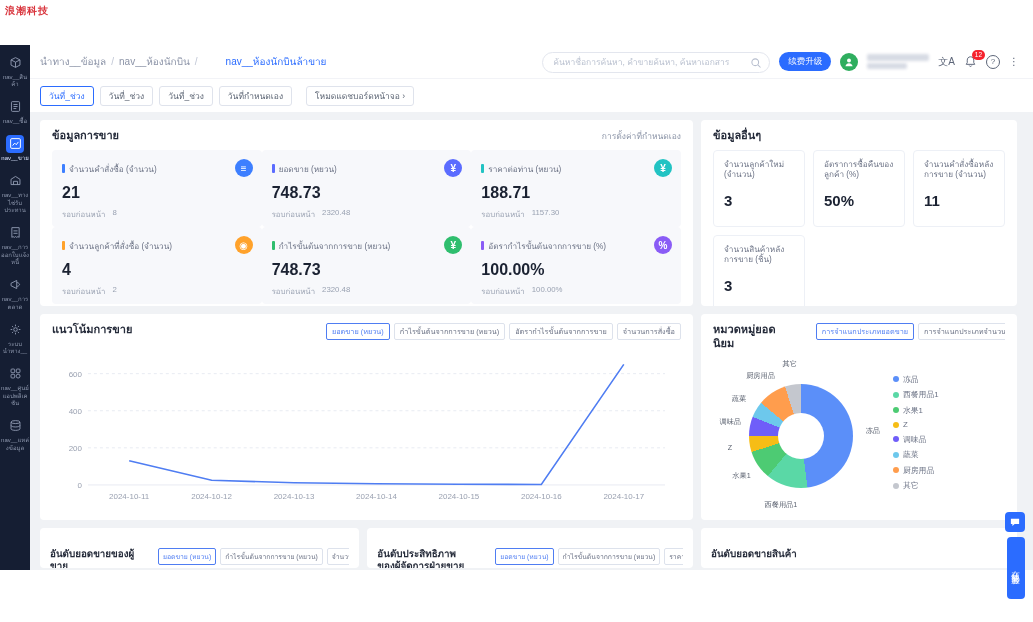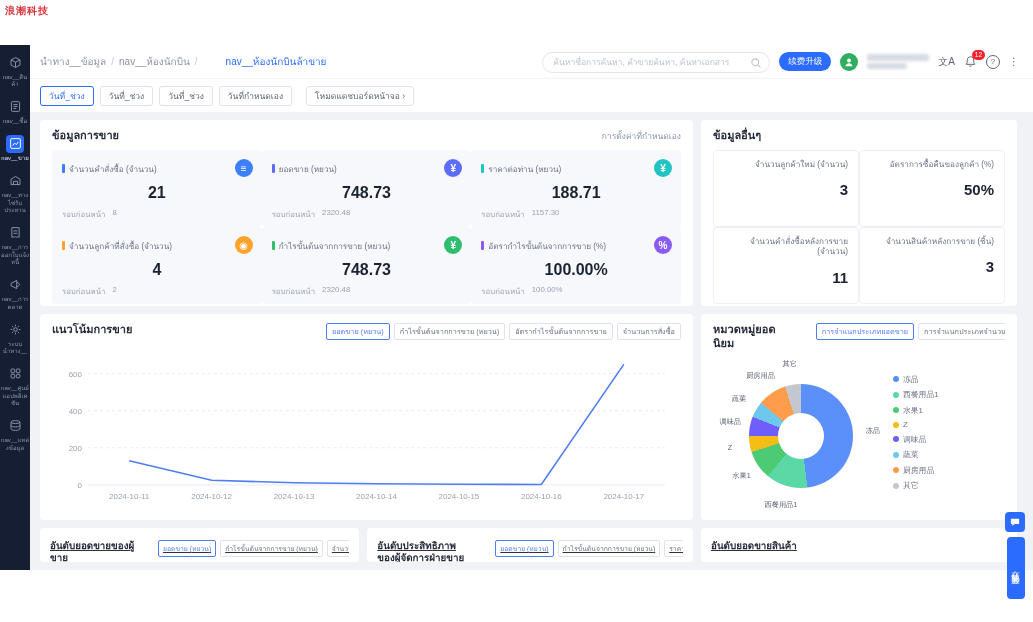--- a/index.html
+++ b/index.html
@@ -50,45 +50,45 @@
   .content{flex:1;padding:8px 16px 8px 10px;display:grid;grid-template-columns:1fr 316px;grid-template-rows:186px 206px 1fr;
       gap:8px;overflow:hidden;min-height:0;}
   .card{background:#fff;border-radius:4px;padding:9px 12px;overflow:hidden;box-sizing:border-box;}
   .card-head{display:flex;align-items:flex-start;justify-content:space-between;margin-bottom:7px;gap:22px;}
   .card-title{font-size:11px;font-weight:700;color:#252b3a;margin:0;line-height:1.25;}
   .card-link{font-size:8.5px;color:#8a93a6;cursor:pointer;white-space:nowrap;}
   .stat-grid{display:grid;grid-template-columns:repeat(3,1fr);gap:0;}
   .stat-tile{background:#f7f8fb;border-radius:4px;padding:8px 10px;position:relative;height:61px;box-sizing:content-box;}
   .tile-title{font-size:8.2px;color:#6a7184;}
   .tick{display:inline-block;width:3px;height:9px;border-radius:1px;margin-right:4px;vertical-align:-1px;}
-  .tile-value{font-size:16px;font-weight:700;color:#1b2232;margin-top:8px;text-align:center;}
+  .tile-value{font-size:16px;font-weight:700;color:#1b2232;margin-top:8px;}
   .tile-prev{font-size:7.8px;color:#9aa2b2;margin-top:6px;display:flex;gap:7px;}
   .tile-ico{position:absolute;right:9px;top:9px;width:18px;height:18px;border-radius:50%;color:#fff;
       font-size:10px;display:flex;align-items:center;justify-content:center;font-weight:700;}
-  .other-grid{display:grid;grid-template-columns:1fr 1fr;text-align:right;}
+  .other-grid{display:grid;grid-template-columns:1fr 1fr 1fr;gap:8px;}
   .other-tile{border:1px solid #edf0f6;border-radius:4px;padding:9px 10px;height:57px;box-sizing:content-box;}
   .other-title{font-size:8.2px;color:#6a7184;line-height:1.3;}
   .other-value{font-size:15px;font-weight:700;color:#1b2232;margin-top:11px;}
   .tabs{display:flex;gap:4px;flex-wrap:nowrap;overflow:hidden;}
   .tab{font-size:7.3px;color:#6a7184;background:#fff;border:1px solid #dde2ec;border-radius:2px;
       padding:2px 5px;cursor:pointer;white-space:nowrap;font-family:inherit;}
   .tab.active{color:#4f7df2;border-color:#4f7df2;}
   .ax{font-size:8px;fill:#9aa1b1;}
   
   .donut-area{display:flex;align-items:flex-start;}
   .donut-wrap{position:relative;width:180px;height:158px;flex:none;}
   #donut{position:absolute;left:36px;top:26px;width:104px;height:104px;border-radius:50%;cursor:pointer;}
   .hole{position:absolute;left:29px;top:29px;width:46px;height:46px;border-radius:50%;background:#fff;}
   .callout{position:absolute;transform:translate(-50%,-50%);font-size:7.2px;color:#5b6270;white-space:nowrap;}
   .donut-legend{display:flex;flex-direction:column;gap:4.5px;padding-top:16px;}
   .lg-item{display:flex;align-items:center;gap:4px;font-size:7.8px;color:#6a7184;cursor:pointer;white-space:nowrap;}
   .dot{width:6px;height:6px;border-radius:50%;flex:none;}
   
   .row3{grid-column:1 / -1;display:grid;grid-template-columns:1fr 1.02fr 316px;gap:8px;min-height:0;}
-  .card.small{padding:12px 10px;text-decoration:underline;}
+  .card.small{padding:20px 10px;}
   .card.small .card-title{font-size:9.8px;max-width:96px;}
   .card.small .tab{font-size:6.8px;padding:2px 4px;}
   
   .chat-fab{position:absolute;right:8px;top:512px;width:20px;height:20px;border-radius:4px;background:#2b6cff;
       color:#fff;display:flex;align-items:center;justify-content:center;cursor:pointer;}
   .ribbon{position:absolute;right:8px;top:537px;width:18px;height:62px;background:#2b6cff;border-radius:4px;
       color:#fff;writing-mode:vertical-rl;font-size:8.5px;letter-spacing:2px;display:flex;align-items:center;
       justify-content:center;cursor:pointer;}
 </style>
 </head>

